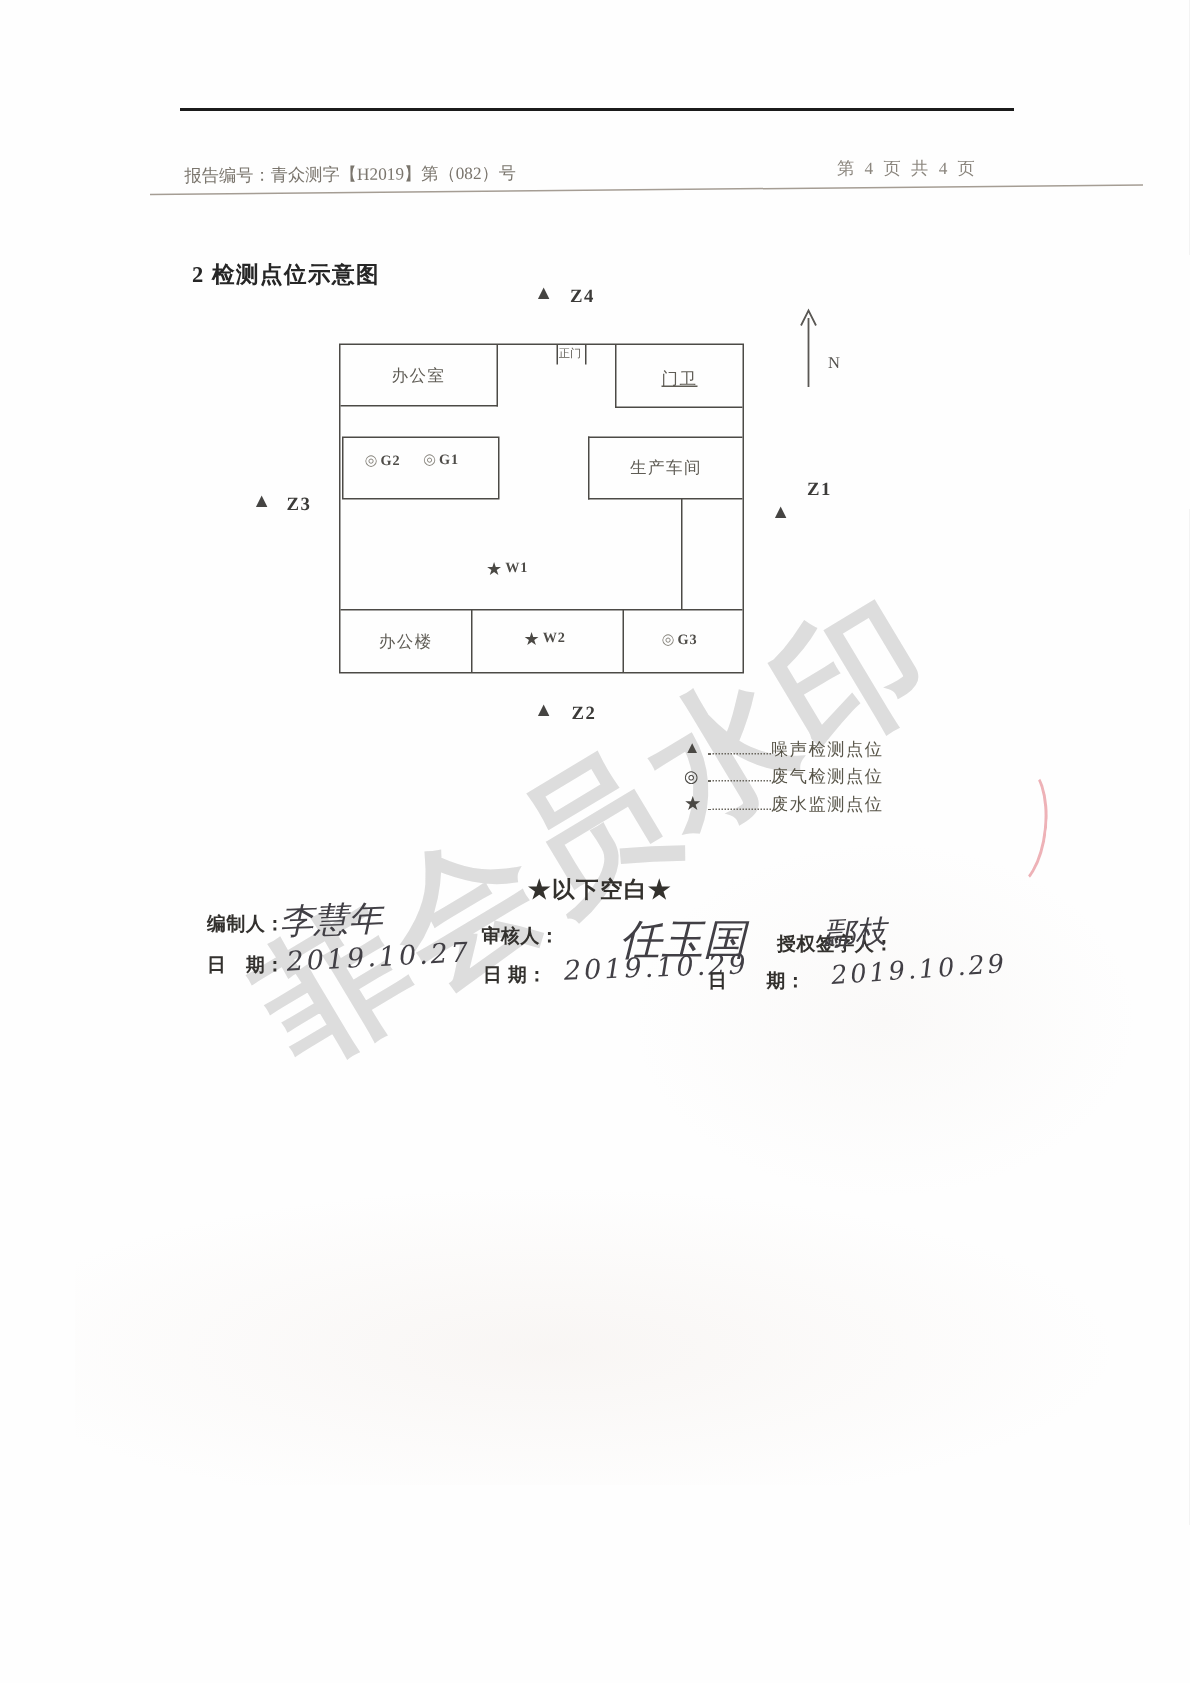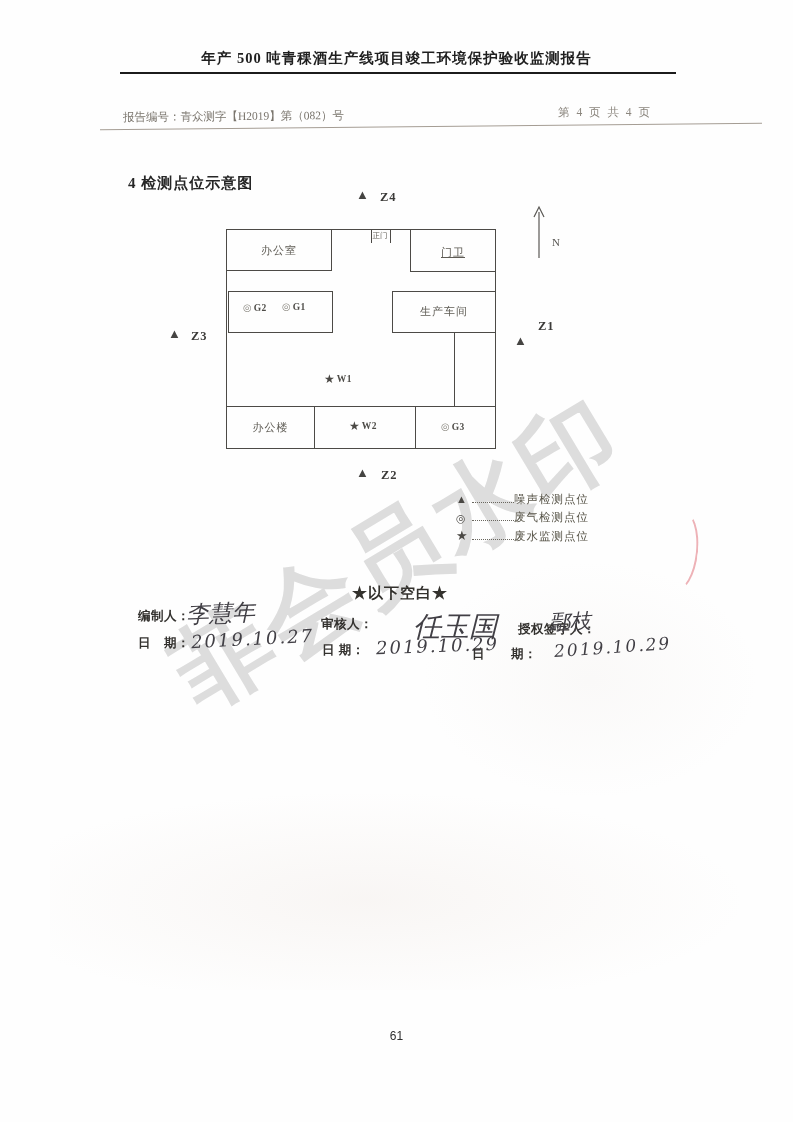--- a/index.html
+++ b/index.html
@@ -86,27 +86,26 @@
 </head>
 <body>
 
 <div class="page">
 
   <div class="blotch1"></div>
   <div class="blotch2"></div>
   <div class="watermark">菲会员水印</div>
   <div class="seal-arc"></div>
 
-  <div class="abs hdr-title">年产 500 吨青稞酒生产线项目竣工环境保护验收监测报告</div>
   <div class="abs hdr-rule"></div>
   <div class="abs rep-row rep-no">报告编号：青众测字【H2019】第（082）号</div>
   <div class="abs rep-row rep-page">第 4 页 共 4 页</div>
   <div class="abs rep-rule"></div>
 
-  <div class="abs sec-title">4 检测点位示意图</div>
+  <div class="abs sec-title">2 检测点位示意图</div>
 
   <span class="abs tri" style="left:356px;top:188px;">▲</span>
   <span class="abs zlab" style="left:380px;top:190px;">Z4</span>
 
   <svg class="abs" style="left:531px;top:204px;z-index:4;" width="16" height="56">
     <line x1="8" y1="8" x2="8" y2="54" stroke="#5a5854" stroke-width="1.2"></line>
     <polyline points="3,13 8,3 13,13" fill="none" stroke="#5a5854" stroke-width="1.2"></polyline>
   </svg>
   <span class="abs north-n">N</span>
 
@@ -190,15 +189,14 @@
   <span class="sig-label" style="left:321px;top:616px;">审核人：</span>
   <span class="hand" style="left:369px;top:608px;font-size:28px;margin-left:44px;">任玉国</span>
   <span class="sig-label" style="left:322px;top:642px;">日 期：</span>
   <span class="hand" style="left:376px;top:635px;font-size:18px;transform:rotate(-2deg);letter-spacing:2px;">2019.10.29</span>
 
   <span class="sig-label" style="left:471px;top:621px;margin-left:47px;">授权签字人：</span>
   <span class="hand" style="left:549px;top:608px;font-size:21px;transform:rotate(-3deg);">鄢枝</span>
   <span class="sig-label" style="left:472px;top:646px;">日　　期：</span>
   <span class="hand" style="left:554px;top:637px;font-size:17px;transform:rotate(-4deg);letter-spacing:2px;">2019.10.29</span>
 
-  <div class="abs page-num">61</div>
 
 </div>
 
 </body></html>

